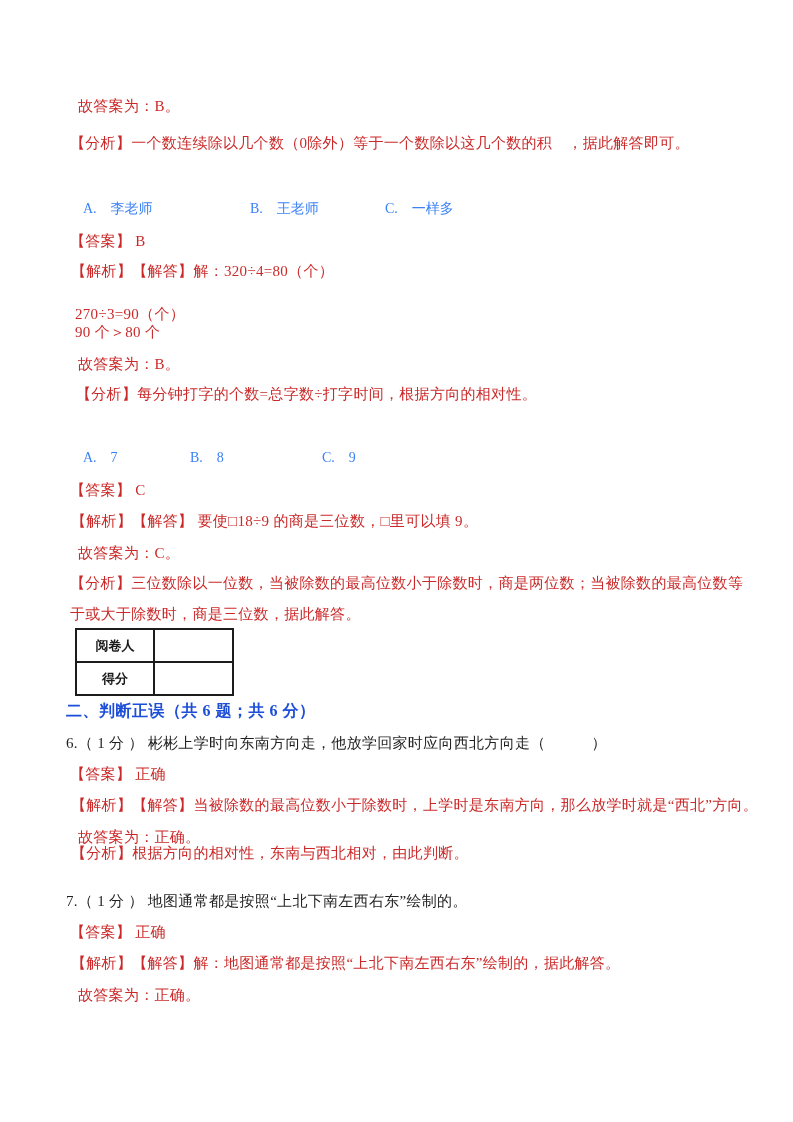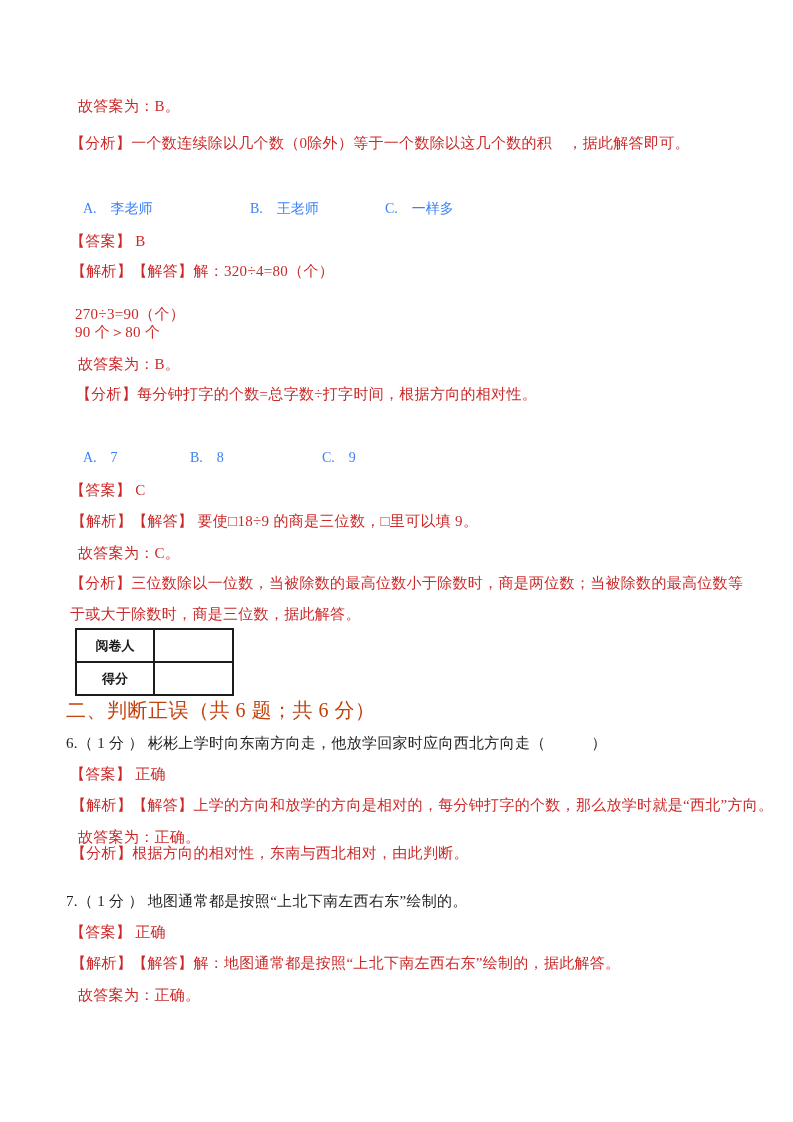--- a/index.html
+++ b/index.html
@@ -20,23 +20,23 @@
     color: #1f1f1f;
     letter-spacing: 0.3px;
   }
   .red { color: #cb2929; }
   .wrap {
     white-space: normal;
     line-height: 31px;
     width: 676px;
   }
   .heading {
-    font-weight: normal;
-    font-size: 20px;
-    color: #c2410c;
+    font-weight: bold;
+    font-size: 16px;
+    color: #1d4ed8;
     letter-spacing: 0.5px;
   }
   .opt { position: absolute; font-size: 14px; color: #3b82f6; white-space: pre; }
   .score-table {
     position: absolute;
     top: 628px;
     left: 75px;
     border-collapse: collapse;
   }
   .score-table td { border: 2px solid #1c1c1c; }
@@ -87,21 +87,21 @@
       <td class="lbl">得分</td>
       <td class="val"></td>
     </tr>
   </tbody>
     </table>
 
   <div class="line heading" style="top:700px;left:66px">二、判断正误（共 6 题；共 6 分）</div>
 
   <div class="line" style="top:733px;left:66px">6.（ 1 分 ） 彬彬上学时向东南方向走，他放学回家时应向西北方向走（　　　）</div>
   <div class="line red" style="top:764px;left:70px">【答案】 正确</div>
-  <div class="line red" style="top:795px;left:71px">【解析】【解答】上学的方向和放学的方向是相对的，每分钟打字的个数，那么放学时就是“西北”方向。</div>
+  <div class="line red" style="top:795px;left:71px">【解析】【解答】当被除数的最高位数小于除数时，上学时是东南方向，那么放学时就是“西北”方向。</div>
   <div class="line red" style="top:827px;left:78px">故答案为：正确。</div>
   <div class="line red" style="top:843px;left:71px">【分析】根据方向的相对性，东南与西北相对，由此判断。</div>
 
   <div class="line" style="top:891px;left:66px">7.（ 1 分 ） 地图通常都是按照“上北下南左西右东”绘制的。</div>
   <div class="line red" style="top:922px;left:70px">【答案】 正确</div>
   <div class="line red" style="top:953px;left:71px">【解析】【解答】解：地图通常都是按照“上北下南左西右东”绘制的，据此解答。</div>
   <div class="line red" style="top:985px;left:78px">故答案为：正确。</div>
 
 </div>
 

